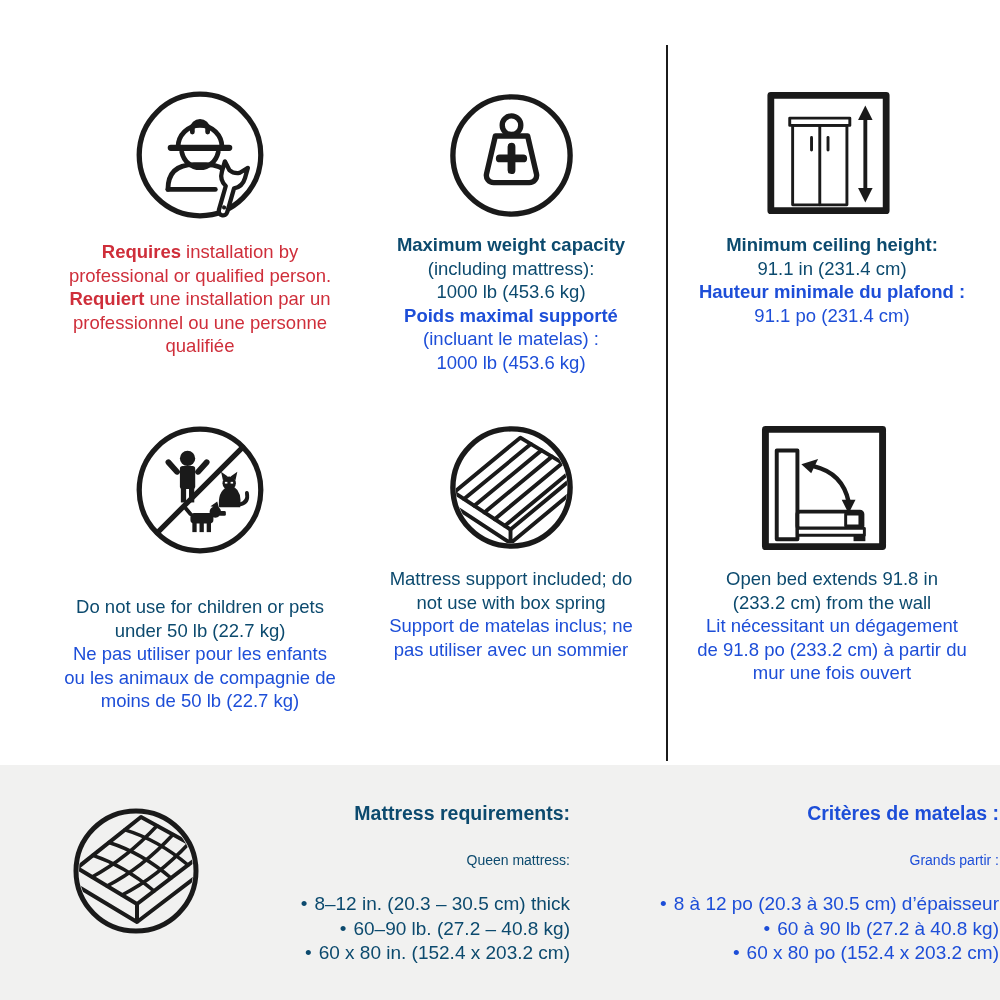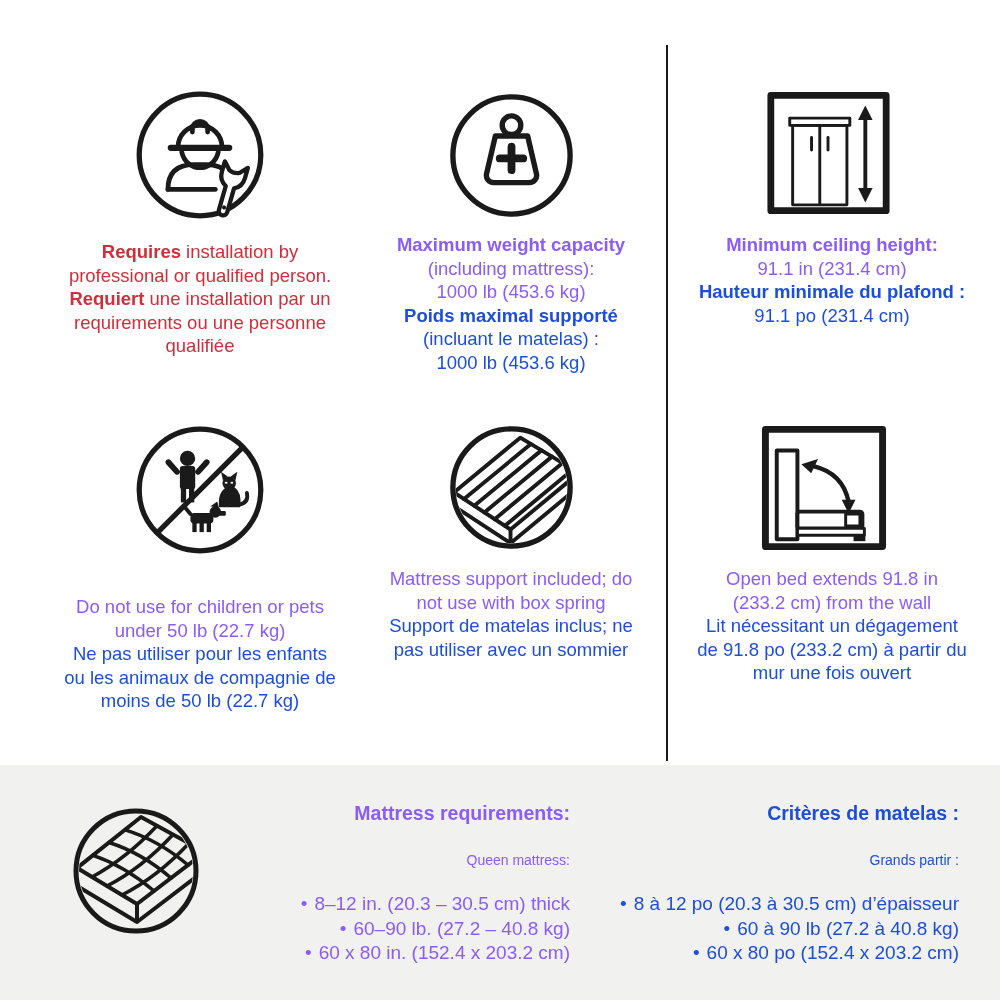--- a/index.html
+++ b/index.html
@@ -6,21 +6,21 @@
   .canvas{
     position:relative;width:1000px;height:1000px;background:#ffffff;overflow:hidden;
     font-family:Liberation Sans, sans-serif;color:#1b1b1b;
   }
   .icon-box{position:absolute;}
   .icon-box svg{display:block;width:100%;height:100%;}
   .t{position:absolute;text-align:center;font-size:18.5px;line-height:23.5px;}
   .line{white-space:nowrap;}
   .b{font-weight:bold;}
   .red{color:#cf2e3a;}
-  .black{color:#8b5cf6;}
+  .black{color:#0c4a6e;}
   .gray{color:#1d4ed8;}
   .divider{position:absolute;left:666px;top:45px;width:2px;height:716px;background:#1b1b1b;}
   .band{position:absolute;left:0;top:765px;width:1000px;height:235px;background:#f1f1f0;}
   .band-col{position:absolute;text-align:right;}
   .band-title{font-size:19.5px;font-weight:bold;margin-bottom:23px;}
   .band-sub{font-size:14px;margin-bottom:20px;line-height:24px;}
   .bullet-row{font-size:19px;line-height:24.5px;white-space:nowrap;}
   .dot{display:inline-block;margin-right:7px;}
   svg .s{stroke:#1a1a1a;fill:none;stroke-linecap:round;stroke-linejoin:round;}
   svg .f{fill:#1a1a1a;stroke:none;}
@@ -49,21 +49,21 @@
       <g transform="translate(104,94) rotate(16)">
         <path class="s w" d="M-4.5 36 L-4.5 10 Q-12.5 6 -12.5 -3.5 L-12.5 -14.5 L-5.5 -7 Q0 -4.5 5.5 -7 L12.5 -14.5 L12.5 -3.5 Q12.5 6 4.5 10 L4.5 36 A4.5 4.5 0 0 1 -4.5 36 Z" stroke-width="4.5"></path>
         <circle class="f" cx="0" cy="32" r="2.2"></circle>
       </g>
     </svg>
   </div>
   <div class="t red" style="left:25px;top:240px;width:350px">
     <div class="line"><span class="b">Requires</span><span> installation by</span></div>
     <div class="line">professional or qualified person.</div>
     <div class="line"><span class="b">Requiert</span><span> une installation par un</span></div>
-    <div class="line">requirements ou une personne</div>
+    <div class="line">professionnel ou une personne</div>
     <div class="line">qualifiée</div>
   </div>
 
   <div class="icon-box" style="left:448px;top:92px;width:127px;height:127px">
     <svg viewBox="0 0 130 130">
       <circle class="s" cx="65" cy="65" r="60" stroke-width="5.5"></circle>
       <circle class="s" cx="65" cy="34" r="9.5" stroke-width="5.5"></circle>
       <path class="s w" d="M48.5 45 h33 l9 38.5 a7.5 7.5 0 0 1 -7.3 9.3 h-36.4 a7.5 7.5 0 0 1 -7.3 -9.3 z" stroke-width="5.5"></path>
       <path class="s" d="M65 56 v24 M53 68 h24" stroke-width="8" stroke-linecap="butt"></path>
     </svg>
@@ -206,21 +206,21 @@
     </div>
 
     <div class="band-col black" style="left:240px;top:37px;width:330px">
       <div class="band-title">Mattress requirements:</div>
       <div class="band-sub">Queen mattress:</div>
       <div class="bullet-row"><span class="dot">•</span><span>8–12 in. (20.3 – 30.5 cm) thick</span></div>
       <div class="bullet-row"><span class="dot">•</span><span>60–90 lb. (27.2 – 40.8 kg)</span></div>
       <div class="bullet-row"><span class="dot">•</span><span>60 x 80 in. (152.4 x 203.2 cm)</span></div>
     </div>
 
-    <div class="band-col gray" style="left:549px;top:37px;width:410px">
+    <div class="band-col gray" style="left:589px;top:37px;width:410px">
       <div class="band-title">Critères de matelas :</div>
       <div class="band-sub">Grands partir :</div>
       <div class="bullet-row"><span class="dot">•</span><span>8 à 12 po (20.3 à 30.5 cm) d’épaisseur</span></div>
       <div class="bullet-row"><span class="dot">•</span><span>60 à 90 lb (27.2 à 40.8 kg)</span></div>
       <div class="bullet-row"><span class="dot">•</span><span>60 x 80 po (152.4 x 203.2 cm)</span></div>
     </div>
   </div>
 
 </div>
 

